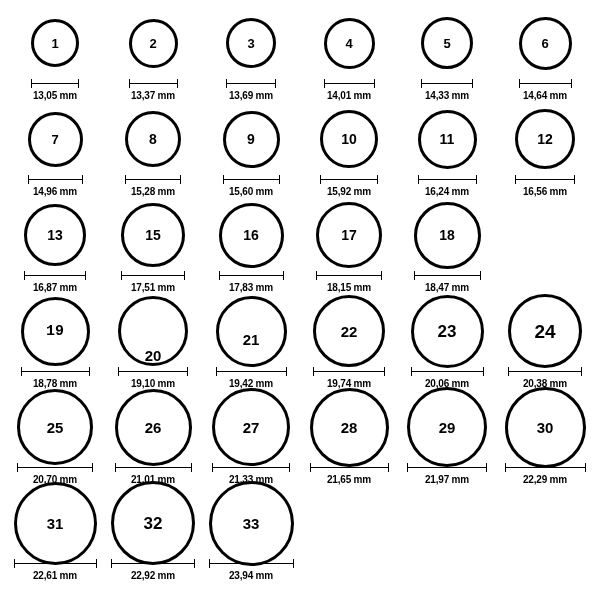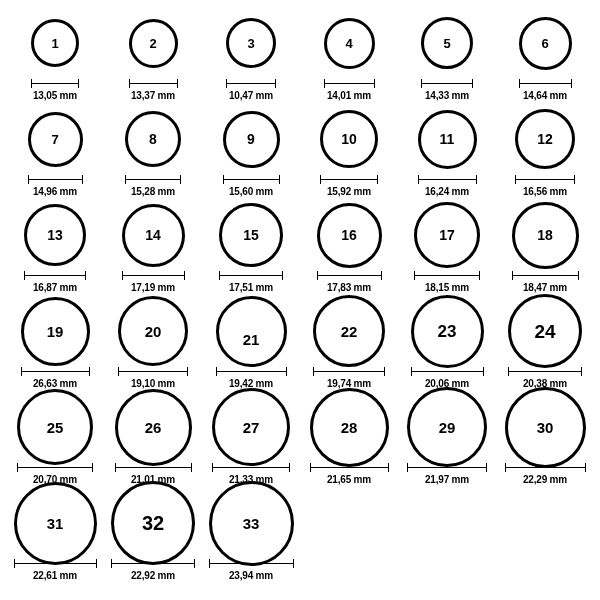--- a/index.html
+++ b/index.html
@@ -121,21 +121,21 @@
         <div class="ring-wrap">
           <div class="ring" style="width: 50px; height: 50px;">
             <span class="ring-label" style="font-size: 13px;">3</span>
           </div>
         </div>
         <div class="measure" style="width: 50px;">
           <div class="bar"></div>
           <div class="tick left"></div>
           <div class="tick right"></div>
         </div>
-        <div class="mm">10,47 mm</div>
+        <div class="mm">13,69 mm</div>
       </div>
       <div class="cell">
         <div class="ring-wrap">
           <div class="ring" style="width: 51px; height: 51px;">
             <span class="ring-label" style="font-size: 13px;">4</span>
           </div>
         </div>
         <div class="measure" style="width: 51px;">
           <div class="bar"></div>
           <div class="tick left"></div>
@@ -259,33 +259,20 @@
         </div>
         <div class="measure" style="width: 62px;">
           <div class="bar"></div>
           <div class="tick left"></div>
           <div class="tick right"></div>
         </div>
         <div class="mm">16,87 mm</div>
       </div>
       <div class="cell">
         <div class="ring-wrap">
-          <div class="ring" style="width: 63px; height: 63px;">
-            <span class="ring-label" style="font-size: 14px;">14</span>
-          </div>
-        </div>
-        <div class="measure" style="width: 63px;">
-          <div class="bar"></div>
-          <div class="tick left"></div>
-          <div class="tick right"></div>
-        </div>
-        <div class="mm">17,19 mm</div>
-      </div>
-      <div class="cell">
-        <div class="ring-wrap">
           <div class="ring" style="width: 64px; height: 64px;">
             <span class="ring-label" style="font-size: 14px;">15</span>
           </div>
         </div>
         <div class="measure" style="width: 64px;">
           <div class="bar"></div>
           <div class="tick left"></div>
           <div class="tick right"></div>
         </div>
         <div class="mm">17,51 mm</div>
@@ -326,34 +313,34 @@
           <div class="bar"></div>
           <div class="tick left"></div>
           <div class="tick right"></div>
         </div>
         <div class="mm">18,47 mm</div>
       </div>
     </div>
     <div class="row">
       <div class="cell">
         <div class="ring-wrap">
-          <div class="ring" style="width: 69px; height: 69px;">
+          <div class="ring" style="width: 69px; height: 69px; font-family: Liberation Mono, monospace;">
             <span class="ring-label" style="font-size: 15px;">19</span>
           </div>
         </div>
         <div class="measure" style="width: 69px;">
           <div class="bar"></div>
           <div class="tick left"></div>
           <div class="tick right"></div>
         </div>
-        <div class="mm">26,63 mm</div>
-      </div>
-      <div class="cell">
-        <div class="ring-wrap">
-          <div class="ring" style="width: 70px; height: 70px;">
+        <div class="mm">18,78 mm</div>
+      </div>
+      <div class="cell">
+        <div class="ring-wrap">
+          <div class="ring" style="width: 70px; height: 70px; align-items: flex-end;">
             <span class="ring-label" style="font-size: 15px;">20</span>
           </div>
         </div>
         <div class="measure" style="width: 70px;">
           <div class="bar"></div>
           <div class="tick left"></div>
           <div class="tick right"></div>
         </div>
         <div class="mm">19,10 mm</div>
       </div>
@@ -500,21 +487,21 @@
         <div class="measure" style="width: 83px;">
           <div class="bar"></div>
           <div class="tick left"></div>
           <div class="tick right"></div>
         </div>
         <div class="mm">22,61 mm</div>
       </div>
       <div class="cell">
         <div class="ring-wrap">
           <div class="ring" style="width: 84px; height: 84px;">
-            <span class="ring-label" style="font-size: 20px;">32</span>
+            <span class="ring-label" style="font-size: 17px;">32</span>
           </div>
         </div>
         <div class="measure" style="width: 84px;">
           <div class="bar"></div>
           <div class="tick left"></div>
           <div class="tick right"></div>
         </div>
         <div class="mm">22,92 mm</div>
       </div>
       <div class="cell">

